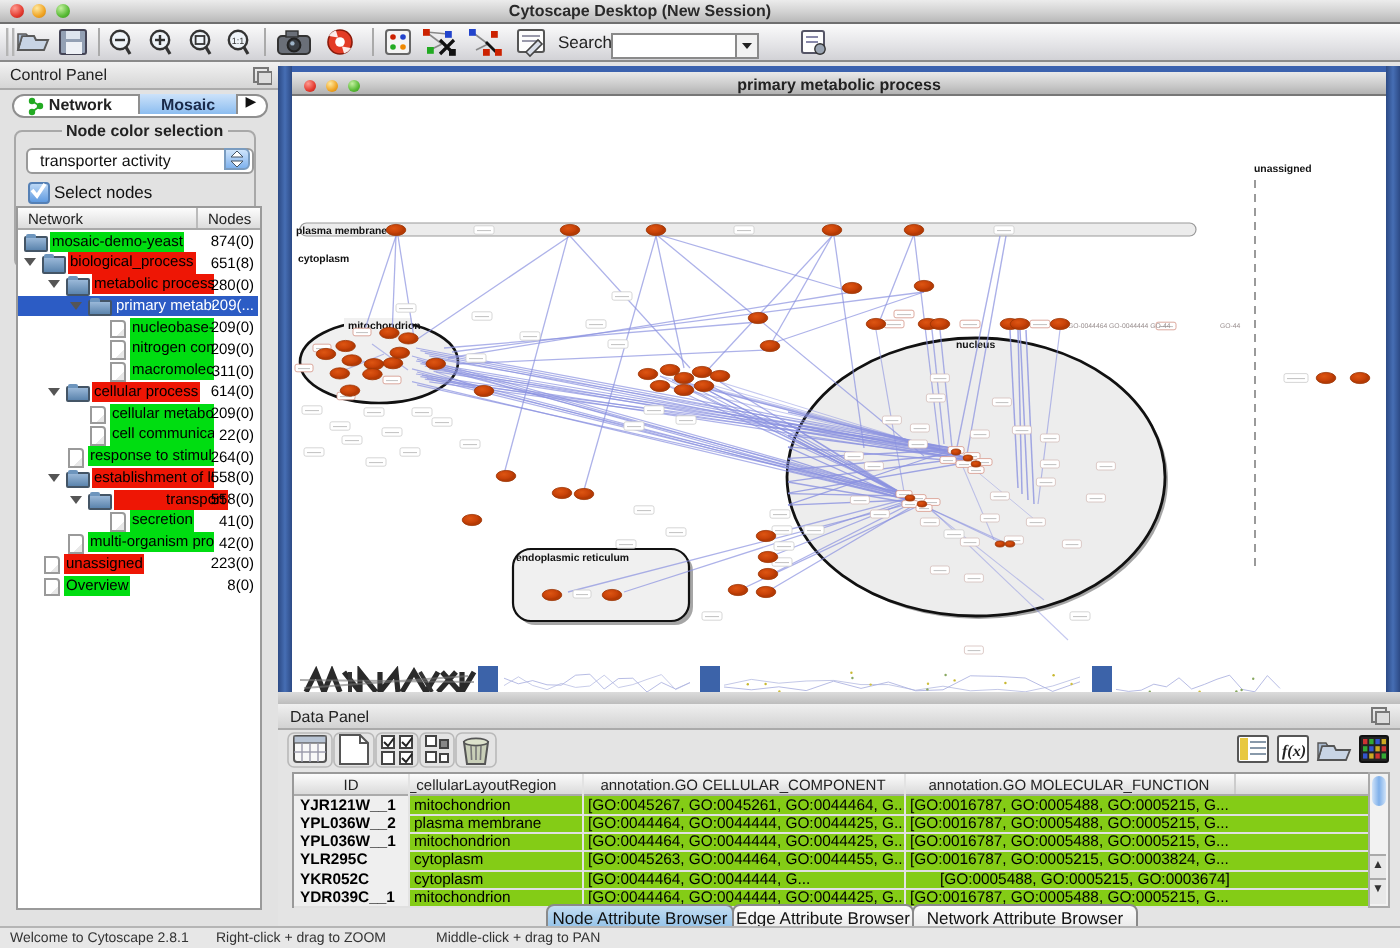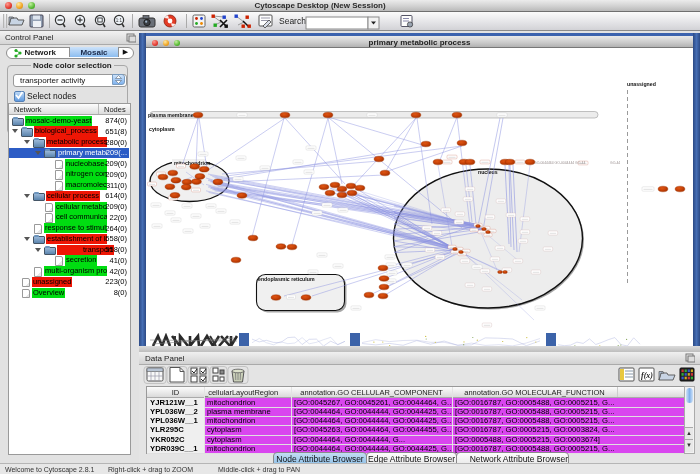--- a/index.html
+++ b/index.html
@@ -45,21 +45,21 @@
 #blueright{left:693px;top:33px;width:7px;height:313px;background:linear-gradient(90deg,#2c4a85,#466eb4 50%,#2c4a85);}
 #nettitle{left:146px;top:35.8px;width:547px;height:11.7px;background:linear-gradient(#e9e9e9,#cacaca 60%,#b2b2b2);border-bottom:1px solid #777;}
 #nettitletext{left:146px;top:38px;width:547px;text-align:center;font-size:8px;font-weight:bold;color:#222;}
 #canvas{left:146px;top:48px;width:547px;height:285px;background:#fff;}
 #strip{left:146px;top:333px;width:547px;height:15px;background:#fff;}
 #stripgrey{left:139px;top:346px;width:561px;height:6px;background:linear-gradient(#dcdcdc,#bdbdbd);}
 
 #dpanel{left:139px;top:352px;width:561px;height:111px;background:#e4e4e4;}
 #dptitle{left:0;top:0;width:561px;height:12px;background:linear-gradient(#f0f0f0,#d2d2d2);border-bottom:1px solid #aaa;}
 #dptitle span{position:absolute;left:6px;top:2px;font-size:8px;color:#222;}
-#dtable{left:7px;top:34px;width:537px;height:66px;background:#d946ef;border:1px solid #999;font-size:7.7px;}
+#dtable{left:7px;top:34px;width:537px;height:66px;background:#84cc16;border:1px solid #999;font-size:7.7px;}
 #dheader{left:0;top:0;width:537px;height:9.5px;background:linear-gradient(#fcfcfc,#dadada);border-bottom:1px solid #aaa;font-size:7.5px;color:#222;}
 .drow{position:absolute;width:537px;height:9.3px;color:#000;}
 .dcell{position:absolute;top:0;height:9.3px;line-height:9.3px;white-space:nowrap;overflow:hidden;}
 #dscroll{left:545px;top:34px;width:9px;height:66px;background:#f2f2f2;border:1px solid #aaa;}
 .tab{position:absolute;top:0;height:12px;line-height:12px;font-size:8.5px;text-align:center;border:1px solid #8a8a8a;background:linear-gradient(#fdfdfd,#e8e8e8);border-radius:4px 4px 2px 2px;color:#111;}
 </style></head>
 <body>
 
 <div class="abs" id="titlebar"></div>
 <div class="abs" id="titletext">Cytoscape Desktop (New Session)</div>
@@ -768,21 +768,21 @@
           <span class="dcell" style="left:0px;width:54px;font-weight:bold;padding-left:3px;">YLR295C</span>
           <span class="dcell" style="left:57px;width:84px;font-weight:normal;padding-left:3px;">cytoplasm</span>
           <span class="dcell" style="left:144px;width:158px;font-weight:normal;padding-left:3px;">[GO:0045263, GO:0044464, GO:0044455, G...</span>
           <span class="dcell" style="left:305px;width:229px;font-weight:normal;padding-left:3px;">[GO:0016787, GO:0005215, GO:0003824, G...</span>
         </div>
 <div class="drow" style="left:0;top:47.7px;border-bottom:0.5px solid #e0e0e0;">
           <span style="position:absolute;left:0;top:0;width:57px;height:9.3px;background:#efefef;"></span>
           <span class="dcell" style="left:0px;width:54px;font-weight:bold;padding-left:3px;">YKR052C</span>
           <span class="dcell" style="left:57px;width:84px;font-weight:normal;padding-left:3px;">cytoplasm</span>
           <span class="dcell" style="left:144px;width:158px;font-weight:normal;padding-left:3px;">[GO:0044464, GO:0044444, G...</span>
-          <span class="dcell" style="left:305px;width:229px;font-weight:normal;padding-left:3px;">[GO:0005488, GO:0005215, GO:0003674]</span>
+          <span class="dcell" style="left:305px;width:229px;font-weight:normal;padding-left:18px;">[GO:0005488, GO:0005215, GO:0003674]</span>
         </div>
 <div class="drow" style="left:0;top:57.0px;border-bottom:0.5px solid #e0e0e0;">
           <span style="position:absolute;left:0;top:0;width:57px;height:9.3px;background:#efefef;"></span>
           <span class="dcell" style="left:0px;width:54px;font-weight:bold;padding-left:3px;">YDR039C__1</span>
           <span class="dcell" style="left:57px;width:84px;font-weight:normal;padding-left:3px;">mitochondrion</span>
           <span class="dcell" style="left:144px;width:158px;font-weight:normal;padding-left:3px;">[GO:0044464, GO:0044444, GO:0044425, G...</span>
           <span class="dcell" style="left:305px;width:229px;font-weight:normal;padding-left:3px;">[GO:0016787, GO:0005488, GO:0005215, G...</span>
         </div>
 <span style="position:absolute;left:57px;top:0;width:1px;height:66px;background:#e3e3e3;"></span>
 <span style="position:absolute;left:144px;top:0;width:1px;height:66px;background:#e3e3e3;"></span>
@@ -791,19 +791,19 @@
   </div>
   <div class="abs" id="dscroll">
       <div style="position:absolute;left:0.5px;top:1px;width:7px;height:15px;border-radius:4px;background:linear-gradient(90deg,#cfe2f8,#7fb0ea,#cfe2f8);"></div>
       <div style="position:absolute;left:0;top:40px;width:8px;height:12px;background:#e8e8e8;border-top:1px solid #aaa;font-size:6px;text-align:center;color:#333;line-height:11px;">▲</div>
       <div style="position:absolute;left:0;top:52px;width:8px;height:12px;background:#e8e8e8;border-top:1px solid #aaa;font-size:6px;text-align:center;color:#333;line-height:11px;">▼</div>
     </div>
 </div>
 
 <div class="abs tab" style="left:273px;top:452px;width:92px;background:linear-gradient(#c3ddf2,#8fc0e8);">Node Attribute Browser</div>
 <div class="abs tab" style="left:366px;top:452px;width:89px;">Edge Attribute Browser</div>
-<div class="abs tab" style="left:456px;top:452px;width:111px;text-align:right;">Network Attribute Browser</div>
+<div class="abs tab" style="left:456px;top:452px;width:111px;">Network Attribute Browser</div>
 
 <div class="abs" id="statusbar">
   <span class="abs" style="left:5px;top:2px;">Welcome to Cytoscape 2.8.1</span>
   <span class="abs" style="left:108px;top:2px;">Right-click + drag to ZOOM</span>
   <span class="abs" style="left:218px;top:2px;">Middle-click + drag to PAN</span>
 </div>
 
 </body></html>

